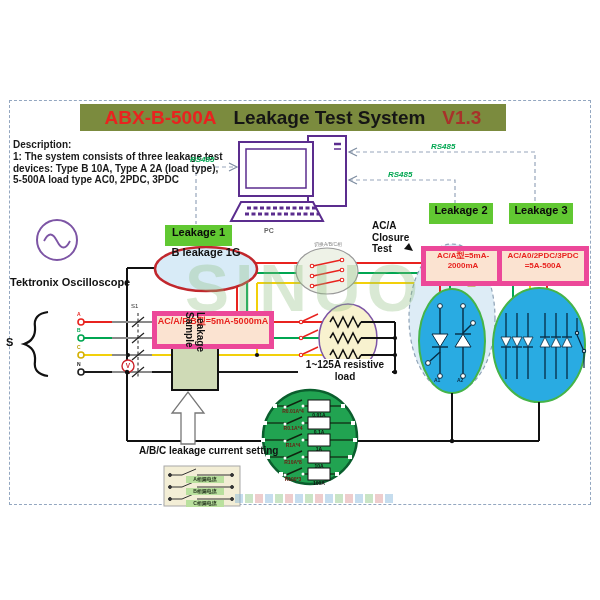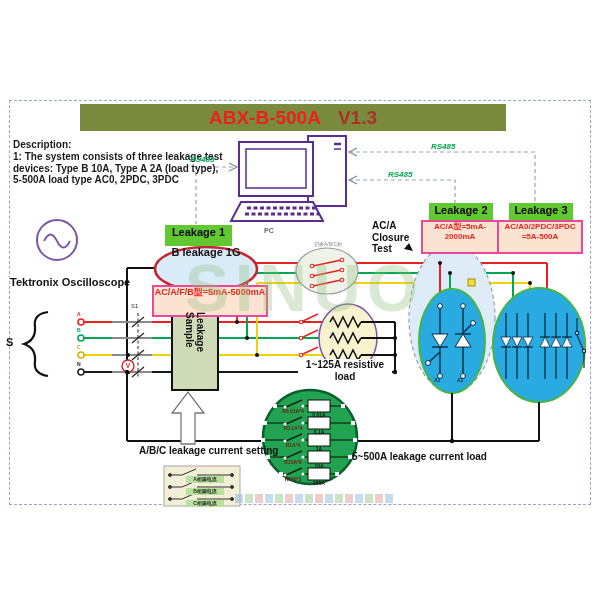--- a/index.html
+++ b/index.html
@@ -9,21 +9,21 @@
   .lbl{position:absolute;color:#111;font-weight:700;line-height:1.15;}
   #frame{left:9px;top:100px;width:580px;height:403px;border:1.5px dashed #93a7c0;}
   #title-bar{left:80px;top:104px;width:426px;height:27px;background:#7b8b3e;display:flex;align-items:center;justify-content:center;gap:17px;font-size:19px;font-weight:700;}
   #title-model{color:#e8231f;text-align:center;}
   #title-name{color:#151515;}
   #title-version{color:#a8322a;}
   #desc{left:13px;top:139px;width:212px;font-size:10px;font-weight:700;color:#1a1a1a;line-height:1.18;}
   #desc .p2{margin-top:11px;}
   .rs485{color:#00a651;font-style:italic;font-weight:700;font-size:8px;}
   .tag{background:#61c832;color:#0a0a0a;font-size:11px;font-weight:700;text-align:center;line-height:15px;height:21px;}
-  .range{background:#fbe3d1;border:2px solid #ec4899;color:#e8231f;font-weight:700;text-align:center;line-height:1.25;}
+  .range{background:#fbe3d1;border:5px solid #ec4899;color:#e8231f;font-weight:700;text-align:center;line-height:1.25;margin-top:26px;}
   .tiny{font-size:5px;font-weight:700;}
   .chip{background:#b9e09e;color:#2a3a22;font-size:5px;font-weight:700;text-align:center;line-height:7px;height:7px;}
   #sample-label{left:172px;top:312px;width:46px;height:78px;display:flex;align-items:center;justify-content:center;writing-mode:vertical-rl;font-size:10px;font-weight:600;color:#111;}
   #watermark{left:185px;top:250px;font-size:66px;font-weight:800;letter-spacing:6px;color:#8fbf7f;opacity:.33;z-index:60;pointer-events:none;}
   #wm-footer{left:235px;top:494px;width:160px;height:9px;opacity:.45;z-index:60;pointer-events:none;
     background:repeating-linear-gradient(90deg,#7fb3d9 0 8px,#ffffff 8px 10px,#88c47f 10px 18px,#ffffff 18px 20px,#d98f8f 20px 28px,#ffffff 28px 30px);}
   svg{position:absolute;left:0;top:0;z-index:1;}
   .lbl,#title-bar,#desc,.tag,.range,.chip,#sample-label{z-index:5;}
 </style>
 </head>
@@ -321,20 +321,21 @@
           <line x1="197" y1="499" x2="230" y2="499"></line>
           <circle cx="232" cy="499" r="1.5"></circle>
       </g>
     </g>
   </svg>
 
   <div id="frame" class="abs"></div>
 
   <div id="title-bar" class="abs">
     <span id="title-model">ABX-B-500A</span>
+    <span id="title-name">Leakage Test System</span>
     <span id="title-version">V1.3</span>
   </div>
 
   <div id="desc" class="abs">
     <div>Description:</div>
     <div>1: The system consists of three leakage test devices: Type B 10A, Type A 2A (load type), 5-500A load type AC0, 2PDC, 3PDC</div>
   </div>
 
   <div class="lbl rs485" style="left:190px;top:155px;">RS485</div>
   <div class="lbl rs485" style="left:388px;top:170px;">RS485</div>
@@ -358,21 +359,20 @@
   <div class="lbl" style="left:131px;top:303px;font-size:6px;font-weight:400;color:#333;">S1</div>
   <div class="lbl tiny" style="left:77px;top:312px;color:#e8231f;">A</div>
   <div class="lbl tiny" style="left:77px;top:328px;color:#00a651;">B</div>
   <div class="lbl tiny" style="left:77px;top:345px;color:#b89a00;">C</div>
   <div class="lbl tiny" style="left:77px;top:362px;color:#222;">N</div>
   <div class="lbl" style="left:124px;top:362px;width:8px;font-size:6.5px;color:#cc2229;text-align:center;">V</div>
   <div class="lbl" style="left:299px;top:242px;width:58px;font-size:5px;font-weight:400;color:#888;text-align:center;">切换A/B/C相</div>
   <div class="lbl" style="left:298px;top:359px;width:94px;font-size:10px;background:#fff;text-align:center;">1~125A resistive load</div>
   <div class="lbl tiny" style="left:434px;top:378px;color:#062c44;">A1</div>
   <div class="lbl tiny" style="left:457px;top:378px;color:#062c44;">A2</div>
-  <div class="lbl" style="left:352px;top:451px;width:170px;font-size:10px;">5~500A leakage current load</div>
   <div class="lbl" style="left:139px;top:445px;width:172px;font-size:10px;">A/B/C leakage current setting</div>
 
   <div class="lbl tiny" style="left:277px;top:409px;width:32px;color:#6b2014;text-align:center;">R0.01A*4</div>
   <div class="lbl tiny" style="left:305px;top:413px;width:28px;color:#101010;text-align:center;">0.01A</div>
   <div class="lbl tiny" style="left:277px;top:426px;width:32px;color:#6b2014;text-align:center;">R0.1A*4</div>
   <div class="lbl tiny" style="left:305px;top:430px;width:28px;color:#101010;text-align:center;">0.1A</div>
   <div class="lbl tiny" style="left:277px;top:443px;width:32px;color:#6b2014;text-align:center;">R1A*4</div>
   <div class="lbl tiny" style="left:305px;top:447px;width:28px;color:#101010;text-align:center;">1A</div>
   <div class="lbl tiny" style="left:277px;top:460px;width:32px;color:#6b2014;text-align:center;">R10A*8</div>
   <div class="lbl tiny" style="left:305px;top:464px;width:28px;color:#101010;text-align:center;">10A</div>

